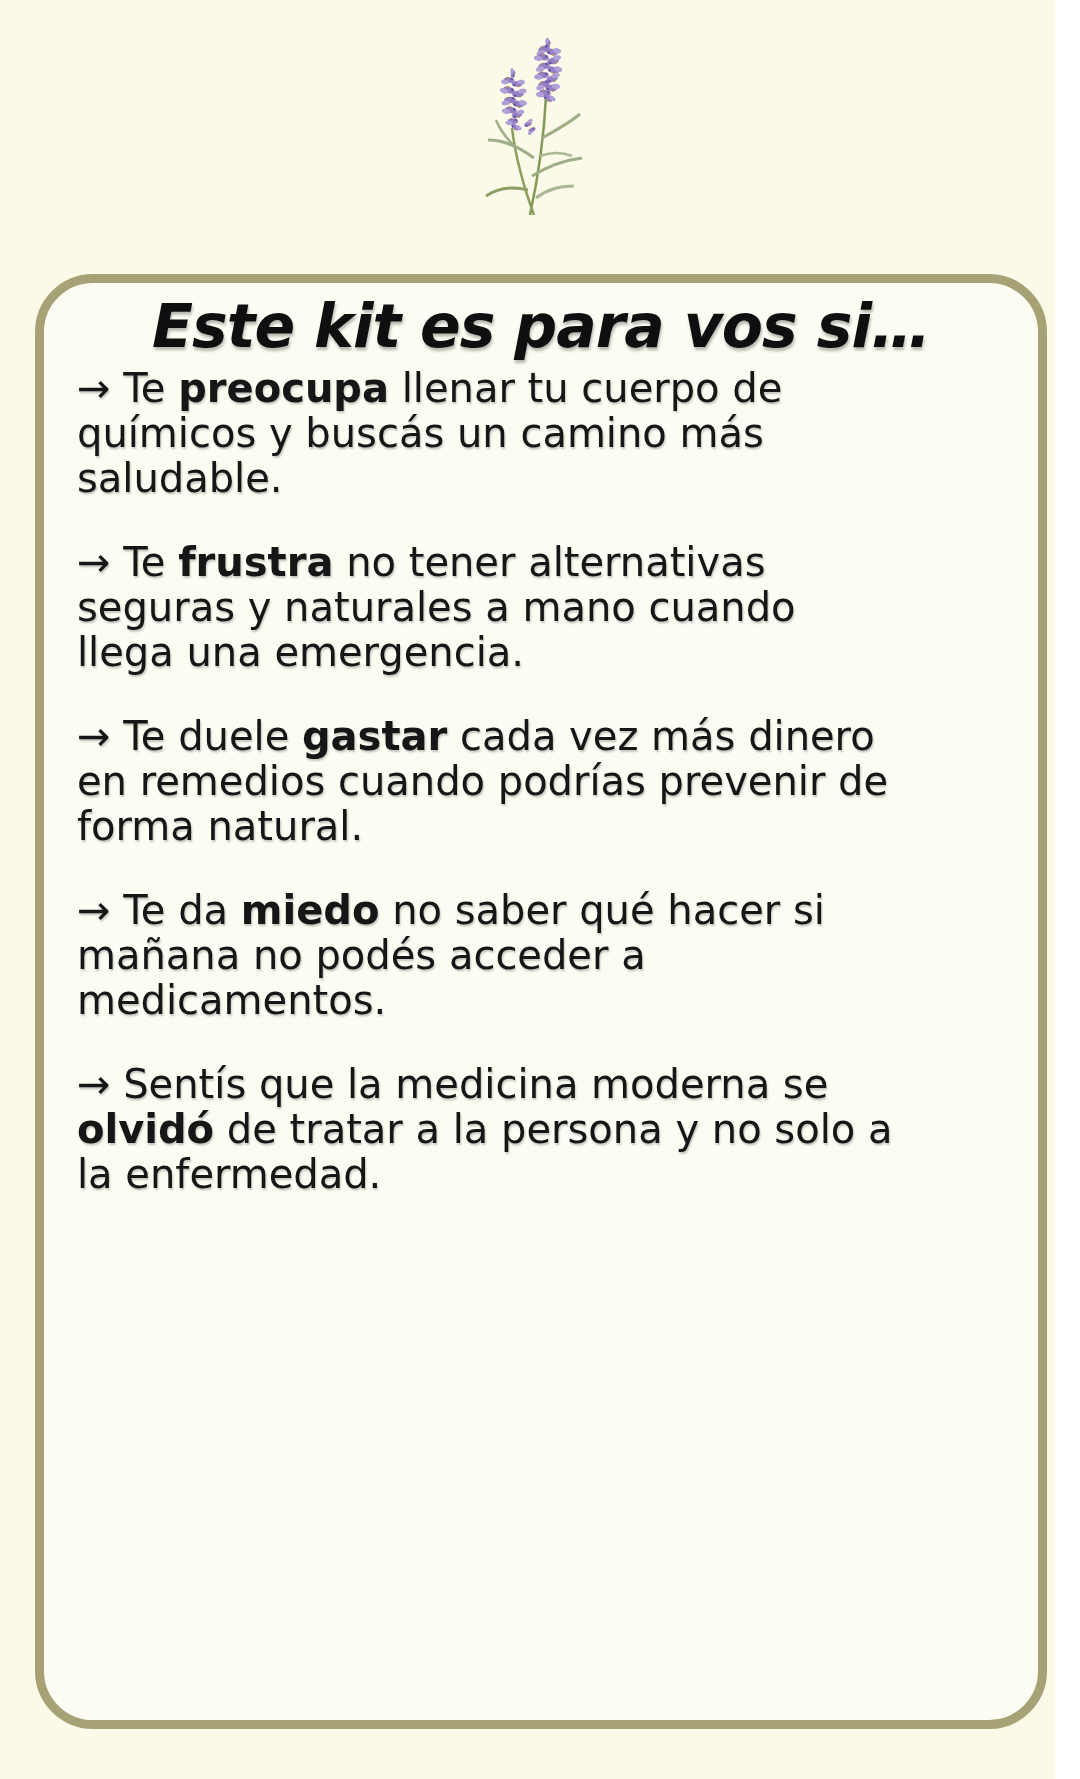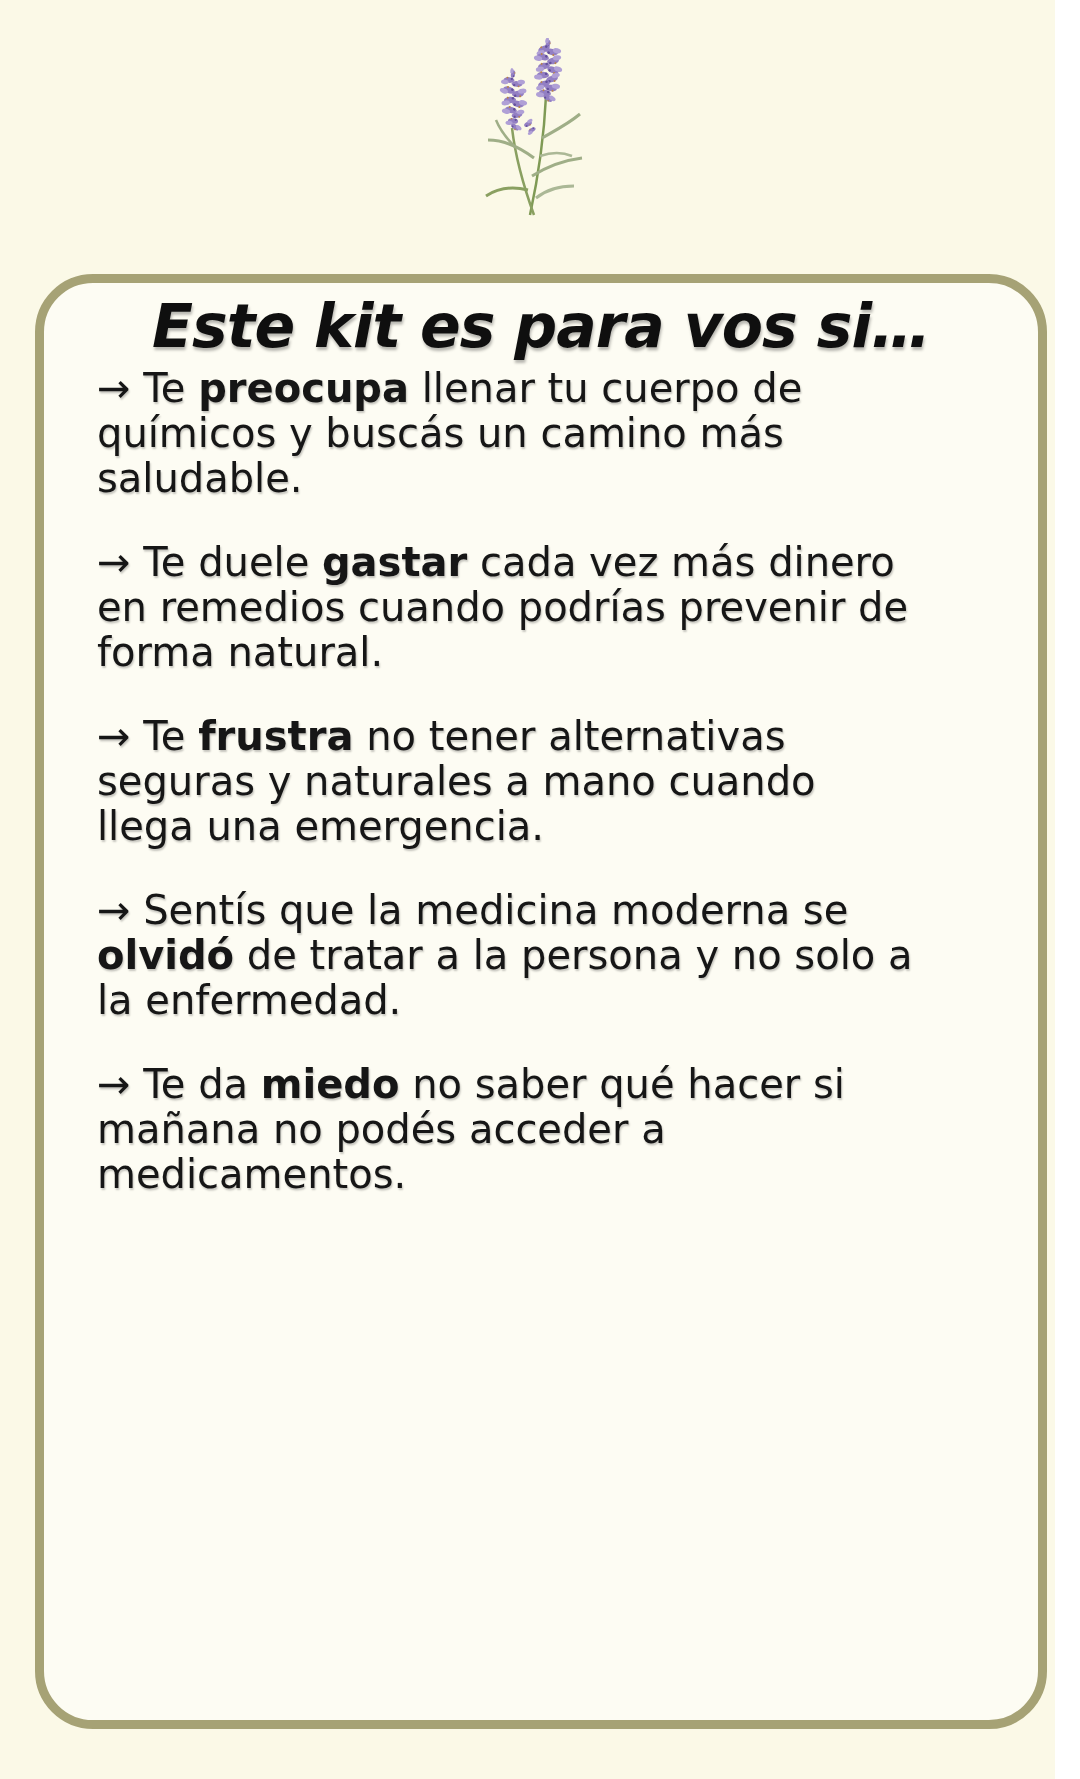--- a/index.html
+++ b/index.html
@@ -29,21 +29,21 @@
     text-align:center;
     font-style:italic;
     font-weight:bold;
     font-size:60px;
     line-height:1.05;
     letter-spacing:-1px;
     color:#0f0f0f;
     text-shadow:1px 3px 3px rgba(0,0,0,0.28);
   }
   .card-content{
-    padding:0 10px 0 53px;
+    padding:0 10px 0 33px;
   }
   .item{
     margin:0 0 39px 0;
     font-size:40px;
     line-height:45px;
     color:#161616;
     white-space:pre-line;
     text-shadow:1px 2px 2px rgba(0,0,0,0.22);
   }
   .item b{font-weight:bold;}
@@ -106,32 +106,32 @@
 
   <div class="card">
     <h1 class="card-title">Este kit es para vos si…</h1>
     <div class="card-content">
 
       <p class="item"><span>→</span><span> Te </span><b>preocupa</b><span> llenar tu cuerpo de
 químicos y buscás un camino más
 saludable.</span></p>
 
 
+      <p class="item"><span>→</span><span> Te </span><b>frustra</b><span> no tener alternativas
+seguras y naturales a mano cuando
+llega una emergencia.</span></p>
+
       <p class="item"><span>→</span><span> Te duele </span><b>gastar</b><span> cada vez más dinero
 en remedios cuando podrías prevenir de
 forma natural.</span></p>
 
-      <p class="item"><span>→</span><span> Te </span><b>frustra</b><span> no tener alternativas
-seguras y naturales a mano cuando
-llega una emergencia.</span></p>
+      <p class="item"><span>→</span><span> Te da </span><b>miedo</b><span> no saber qué hacer si
+mañana no podés acceder a
+medicamentos.</span></p>
 
       <p class="item"><span>→</span><span> Sentís que la medicina moderna se
 </span><b>olvidó</b><span> de tratar a la persona y no solo a
 la enfermedad.</span></p>
-
-      <p class="item"><span>→</span><span> Te da </span><b>miedo</b><span> no saber qué hacer si
-mañana no podés acceder a
-medicamentos.</span></p>
 
 
     </div>
   </div>
 </div>
 
 </body></html>

